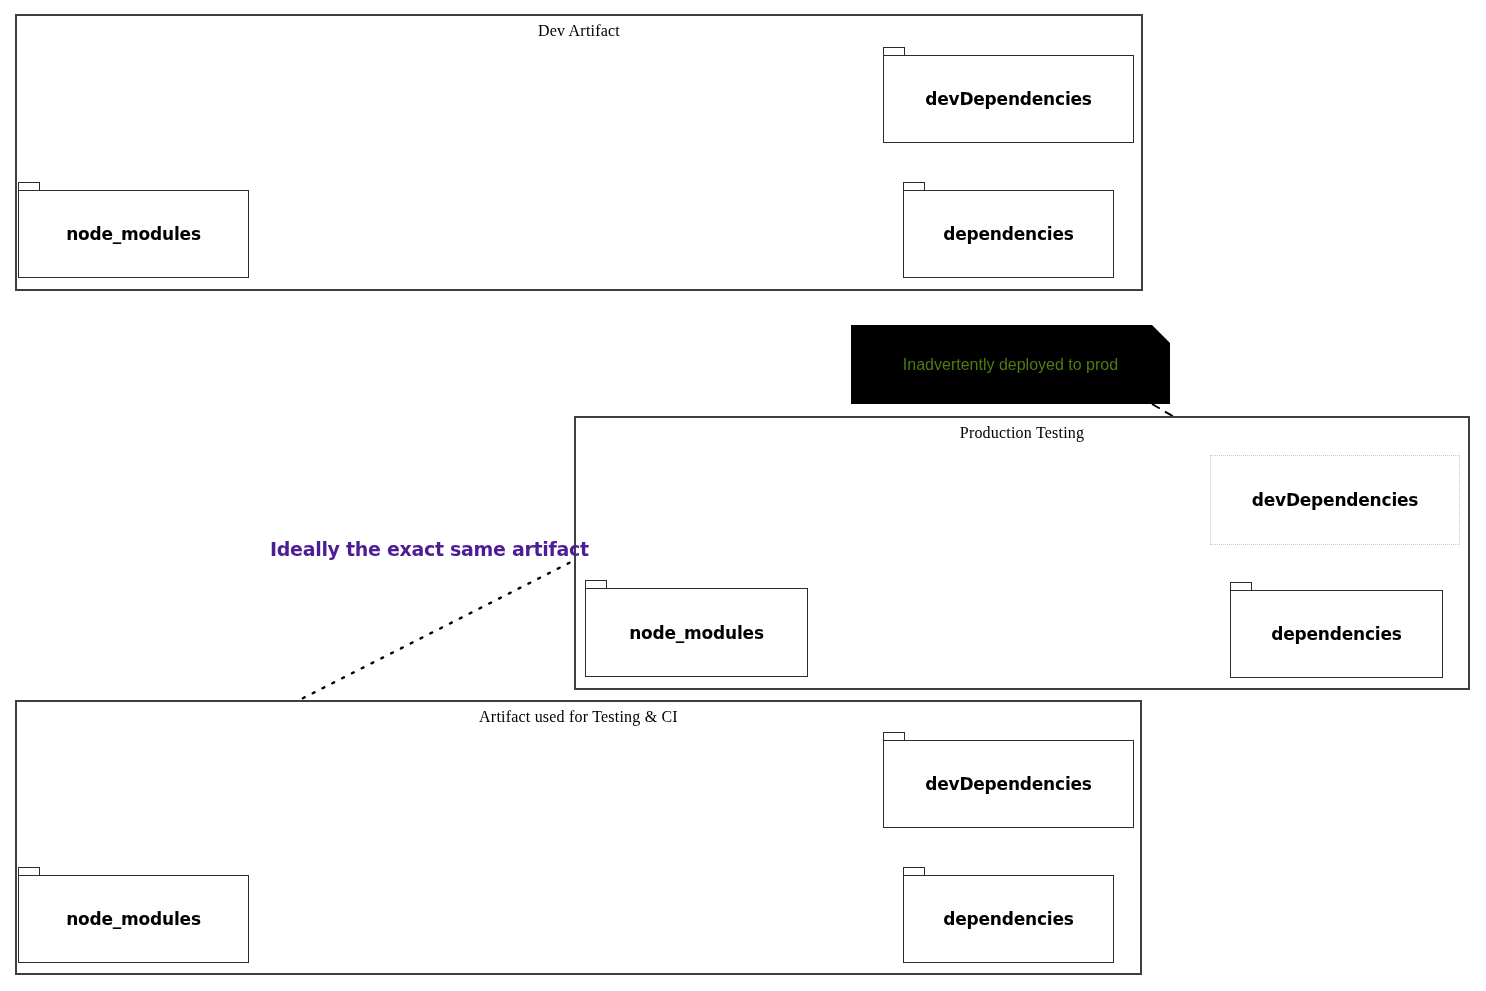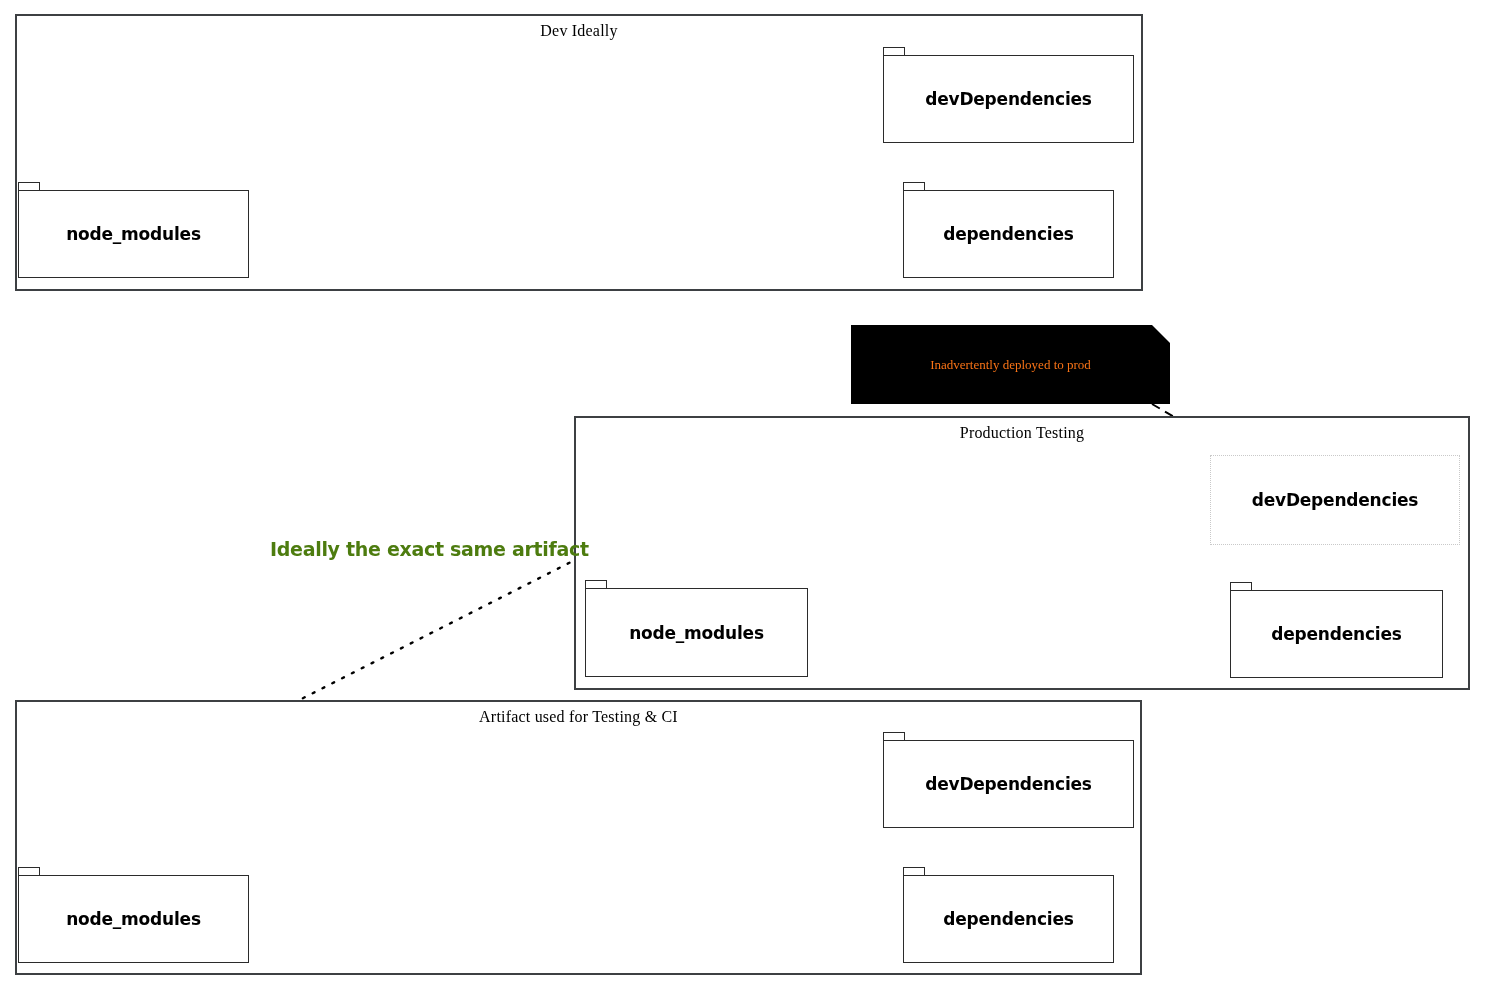--- a/index.html
+++ b/index.html
@@ -87,33 +87,33 @@
     position: absolute;
     box-sizing: border-box;
     background: #000000;
     -webkit-clip-path: polygon(0 0, calc(100% - 18px) 0, 100% 18px, 100% 100%, 0 100%);
     clip-path: polygon(0 0, calc(100% - 18px) 0, 100% 18px, 100% 100%, 0 100%);
     display: flex;
     align-items: center;
     justify-content: center;
   }
   .note-text {
-    font-family: Liberation Serif, serif;
-    font-size: 13px;
-    color: #f97316;
+    font-family: Liberation Sans, sans-serif;
+    font-size: 16px;
+    color: #4d7c0f;
     white-space: nowrap;
   }
 
   
   .annotation {
     position: absolute;
     font-family: "DejaVu Sans", sans-serif;
     font-size: 19px;
     font-weight: 700;
-    color: #4d7c0f;
+    color: #4c1d95;
     letter-spacing: -0.3px;
     white-space: nowrap;
   }
 
   
   #edges {
     position: absolute;
     top: 0;
     left: 0;
     width: 1486px;
@@ -150,21 +150,21 @@
     <line x1="808" y1="613" x2="1205" y2="528" stroke="#000000" stroke-width="1.8" marker-end="url(#arrowSolid)"></line>
     <line x1="808" y1="633" x2="1225" y2="633" stroke="#000000" stroke-width="1.8" marker-end="url(#arrowSolid)"></line>
 
     <line x1="249" y1="901" x2="878" y2="809" stroke="#000000" stroke-width="1.8" marker-end="url(#arrowSolid)"></line>
     <line x1="249" y1="919" x2="898" y2="919" stroke="#000000" stroke-width="1.8" marker-end="url(#arrowSolid)"></line>
 
     <line x1="195" y1="753" x2="632" y2="531" stroke="#000000" stroke-width="2.4" stroke-dasharray="2,9" stroke-linecap="round" marker-start="url(#arrowDotB)" marker-end="url(#arrowDotA)"></line>
   </svg>
 
   <div class="frame" style="left:15px; top:14px; width:1128px; height:277px;">
-    <div class="frame-title">Dev Ideally</div>
+    <div class="frame-title">Dev Artifact</div>
   </div>
 
   <div class="pkg" style="left:18px; top:182px; width:231px; height:96px;">
     <div class="pkg-tab"></div>
     <div class="pkg-body">
       <span class="pkg-label">node_modules</span>
     </div>
   </div>
 
   <div class="pkg" style="left:883px; top:47px; width:251px; height:96px;">

